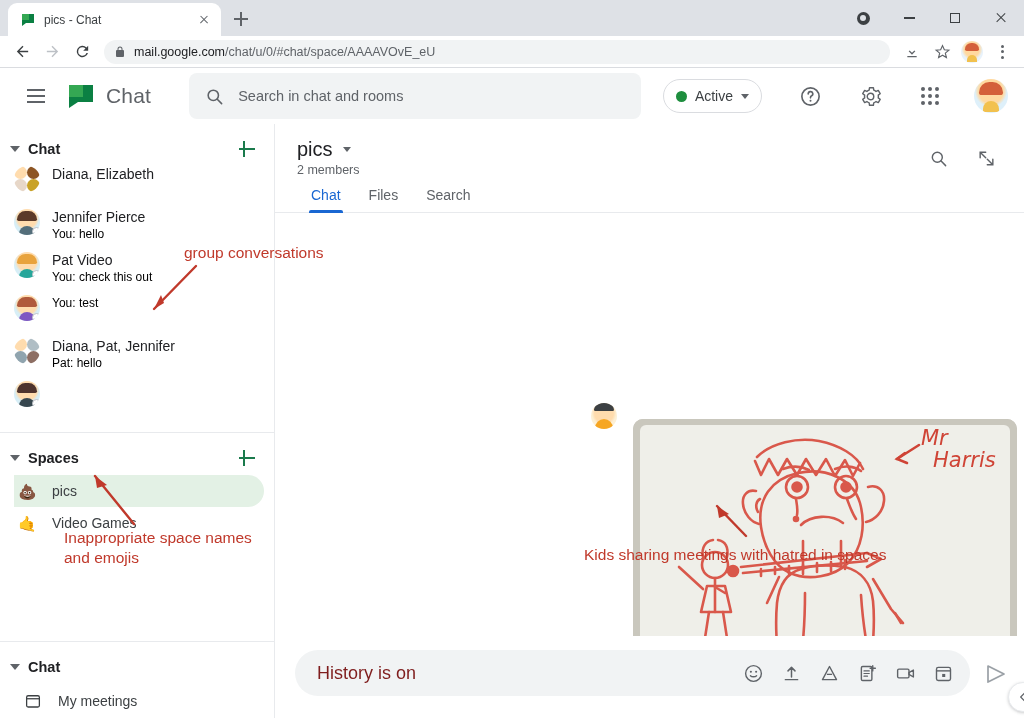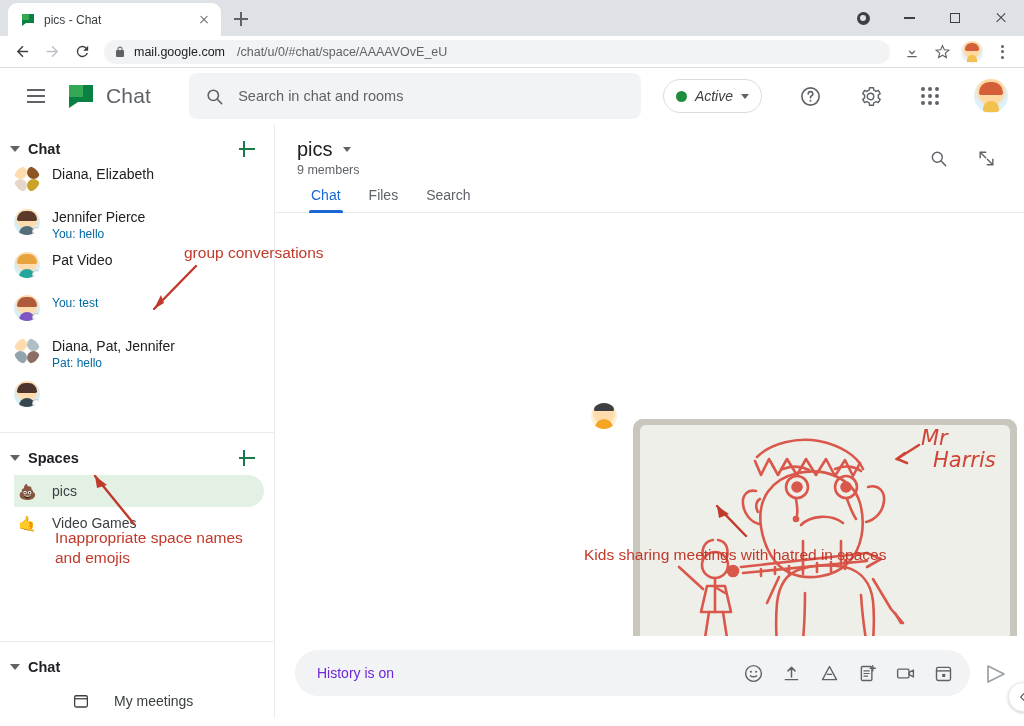--- a/index.html
+++ b/index.html
@@ -76,21 +76,21 @@
     width: 28px; height: 28px; display: flex; align-items: center;
     justify-content: center; border-radius: 50%; cursor: pointer; flex: 0 0 28px;
   }
   .omnibox {
     flex: 1; height: 24px; background: #f1f3f4; border-radius: 13px;
     display: flex; align-items: center; padding: 0 10px; gap: 8px;
     margin: 0 6px; min-width: 0;
   }
   .omni-url { font-size: 12.5px; color: #202124; white-space: nowrap;
               overflow: hidden; text-overflow: ellipsis; }
-  .omni-url .dim { color: #5f6368; margin-left: 12px; }
+  .omni-url .dim { color: #5f6368; }
   .tb-right { display: flex; align-items: center; gap: 2px; }
   .avatar-sm {
     width: 22px; height: 22px; border-radius: 50%;
     background: radial-gradient(circle at 50% 38%, #ffd9a0 0%, #ffd9a0 42%, #e8f2fb 60%);
     position: relative; overflow: hidden; flex: 0 0 22px;
   }
   .avatar-sm::before {
     content:""; position:absolute; left:4px; top:2px; width:14px; height:8px;
     border-radius: 7px 7px 2px 2px; background:#d4603a;
   }
@@ -119,21 +119,21 @@
   .hamburger span::before { top:-6px; } .hamburger span::after { top:6px; }
   .chat-logo { width: 30px; height: 30px; margin-left: 10px; flex: 0 0 30px; }
   .chat-brand { font-size: 21px; color: #5f6368; margin-left: 10px;
                 letter-spacing: .2px; }
   .searchbar {
     margin-left: 38px; width: 452px; height: 46px; background: #f1f3f4;
     border-radius: 8px; display: flex; align-items: center; padding: 0 16px;
     gap: 14px; cursor: text;
   }
   .search-ph { font-size: 14.5px; color: #5f6368; }
-  .appbar-right { margin-left: auto; display: flex; align-items: center; gap: 20px; font-style: italic; }
+  .appbar-right { margin-left: auto; display: flex; align-items: center; gap: 20px; }
   .status-pill {
     display: flex; align-items: center; gap: 8px; height: 34px;
     border: 1px solid #dadce0; border-radius: 17px; padding: 0 12px;
     cursor: pointer; margin-right: 8px;
   }
   .status-dot { width: 11px; height: 11px; border-radius: 50%; background: #1e8e3e; }
   .status-label { font-size: 14px; color: #3c4043; }
   .caret-d {
     width: 0; height: 0; border-left: 4.5px solid transparent;
     border-right: 4.5px solid transparent; border-top: 5px solid #5f6368;
@@ -207,37 +207,37 @@
   .av.dual .q { position:absolute; width:13px; height:13px; border-radius:50%;
                 overflow:hidden; }
   .av.dual .q1 { left:0; top:0; background:#ffdcae; }
   .av.dual .q2 { right:0; top:0; background:#8d5524; }
   .av.dual .q3 { left:0; bottom:0; background:#e7d7c8; }
   .av.dual .q4 { right:0; bottom:0; background:#c9a227; }
   .conv-text { min-width: 0; flex: 1; display: flex; flex-direction: column;
                justify-content: center; }
   .conv-name { font-size: 14px; color: #202124; white-space: nowrap;
                overflow: hidden; text-overflow: ellipsis; line-height: 17px; }
-  .conv-prev { font-size: 12px; color: #0369a1; white-space: nowrap;
+  .conv-prev { font-size: 12px; color: #000000; white-space: nowrap;
                overflow: hidden; text-overflow: ellipsis; line-height: 15px;
                margin-top: 1px; }
   .sidebar-divider { height: 1px; background: #e8eaed; margin: 8px 0 0 0; }
 
   .space-row {
     display: flex; align-items: center; height: 32px; margin: 0 10px 0 14px;
     padding: 0 10px 0 4px; gap: 14px; border-radius: 0 16px 16px 0;
     cursor: pointer;
   }
   .space-row.active { background: #e3f1e5; }
   .space-emoji { font-size: 15px; width: 20px; text-align: center; flex:0 0 20px;
                  line-height: 1; }
   .space-name { font-size: 14px; color: #3c4043; }
   .meet-row {
     display: flex; align-items: center; height: 34px; padding: 0 16px 0 24px;
-    gap: 24px; cursor: pointer; margin-left: 48px;
+    gap: 16px; cursor: pointer;
   }
   .meet-label { font-size: 14px; color: #3c4043; }
 
   
   .main { flex: 1; position: relative; background: #ffffff; overflow: hidden;
           display: flex; flex-direction: column; }
   .room-header { padding: 14px 20px 0 22px; position: relative; }
   .room-title-row { display: flex; align-items: center; gap: 10px; }
   .room-title { font-size: 20px; color: #202124; }
   .room-members { font-size: 12.5px; color: #5f6368; margin-top: 2px; }
@@ -272,21 +272,21 @@
     background: #c9c7bd; position: relative; cursor: pointer;
   }
   .photo svg { display: block; width: 100%; height: 100%; }
 
   
   .compose-wrap { height: 82px; position: relative; padding: 14px 20px 0 20px; }
   .compose {
     height: 46px; background: #f1f3f4; border-radius: 24px; display: flex;
     align-items: center; padding: 0 16px 0 22px; margin-right: 34px;
   }
-  .compose-ph { font-size: 14px; color: #6d28d9; flex: 1; }
+  .compose-ph { font-size: 18px; color: #7f1d1d; flex: 1; }
   .compose-icons { display: flex; align-items: center; gap: 16px; }
   .compose-icon { width: 22px; height: 22px; display:flex; align-items:center;
                   justify-content:center; cursor: pointer; }
   .send-btn { position: absolute; right: 16px; top: 26px; width: 24px; height: 24px;
               cursor: pointer; }
   .collapse-fab {
     position: absolute; right: -14px; bottom: 6px; width: 30px; height: 30px;
     border-radius: 50%; background: #ffffff; border: 1px solid #e8eaed;
     box-shadow: 0 1px 3px rgba(60,64,67,.25);
     display: flex; align-items: center; justify-content: center; cursor: pointer;
@@ -467,20 +467,21 @@
       </div>
 
       <div class="conv">
         <span class="av single">
             <i class="hair" style="background:#e8a33d"></i>
             <i class="body" style="background:#26a69a"></i>
             <i class="pres"></i>
           </span>
         <span class="conv-text">
           <span class="conv-name">Pat Video</span>
+          <span class="conv-prev">You: check this out</span>
         </span>
       </div>
 
       <div class="conv">
         <span class="av single">
             <i class="hair" style="background:#b05a3c"></i>
             <i class="body" style="background:#7e57c2"></i>
             <i class="pres"></i>
           </span>
         <span class="conv-text">
@@ -542,21 +543,21 @@
       </div>
     </div>
 
     <div class="main">
 
       <div class="room-header">
         <div class="room-title-row">
           <span class="room-title">pics</span>
           <span class="caret-d"></span>
         </div>
-        <div class="room-members">9 members</div>
+        <div class="room-members">2 members</div>
         <div class="room-head-icons">
           <div class="icon-btn">
             <svg width="19" height="19" viewBox="0 0 24 24">
                 <circle cx="10.5" cy="10.5" r="6.3" fill="none" stroke="#5f6368" stroke-width="1.8"></circle>
                 <path d="M15.3 15.3L21 21" stroke="#5f6368" stroke-width="1.8" stroke-linecap="round"></path>
               </svg>
           </div>
           <div class="icon-btn">
             <svg width="19" height="19" viewBox="0 0 24 24">
                 <path d="M4 4l7 7M11 4H4v7M20 20l-7-7M13 20h7v-7" fill="none" stroke="#5f6368" stroke-width="1.8" stroke-linecap="round"></path>
@@ -707,21 +708,21 @@
       </div>
     </div>
   </div>
 
   <div class="anno" style="left:184px; top:243px;">group conversations</div>
   <svg class="anno-arrow" style="left:140px; top:262px;" width="60" height="55">
     <path d="M56 4 L14 47" stroke="#c0392b" stroke-width="2.4" stroke-linecap="round" fill="none"></path>
     <path d="M14 47 L24 41 L21 33 Z" fill="#c0392b"></path>
   </svg>
 
-  <div class="anno" style="left:55px; top:528px;">Inappropriate space names
+  <div class="anno" style="left:64px; top:528px;">Inappropriate space names
 and emojis</div>
   <svg class="anno-arrow" style="left:86px; top:470px;" width="60" height="58">
     <path d="M48 54 L9 6" stroke="#c0392b" stroke-width="2.4" stroke-linecap="round" fill="none"></path>
     <path d="M9 6 L11 18 L21 15 Z" fill="#c0392b"></path>
   </svg>
 
   <div class="anno" style="left:584px; top:545px;">Kids sharing meetings with hatred in spaces</div>
   <svg class="anno-arrow" style="left:710px; top:500px;" width="44" height="40">
     <path d="M36 36 L7 6" stroke="#c0392b" stroke-width="2.4" stroke-linecap="round" fill="none"></path>
     <path d="M7 6 L9 18 L19 14 Z" fill="#c0392b"></path>

